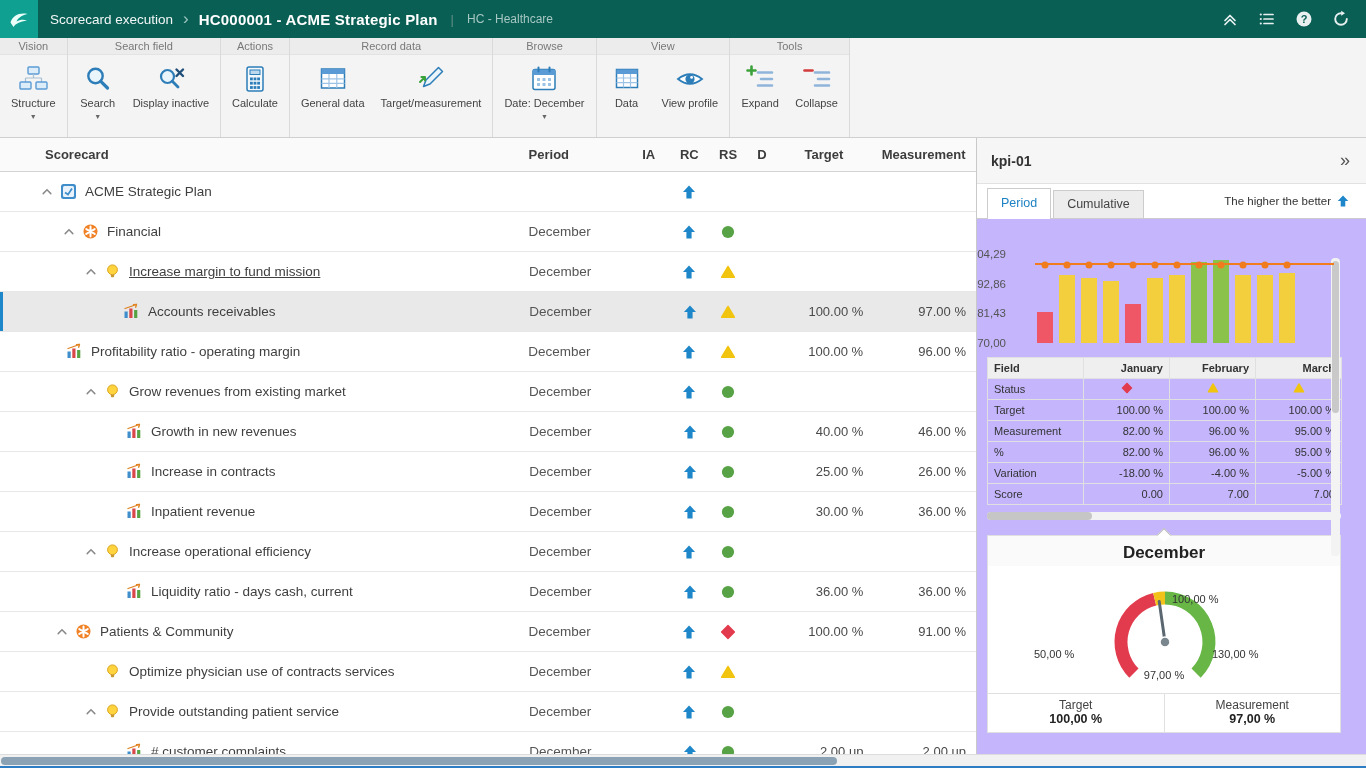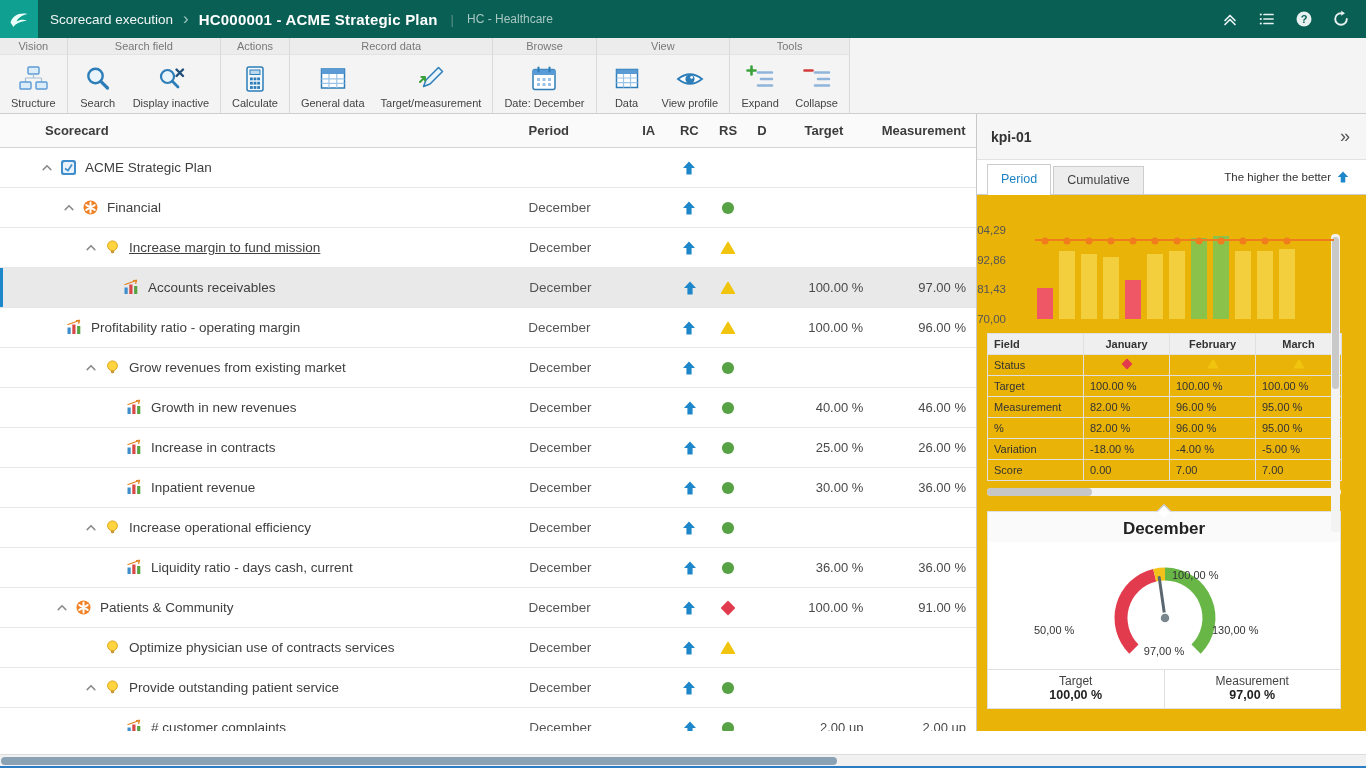--- a/index.html
+++ b/index.html
@@ -13,21 +13,21 @@
   .app-name { font-size:13.5px; margin:0 10px 0 12px; cursor:pointer; color:#f2f7f6; }
   .crumb-sep { color:#9fc8c2; font-size:17px; margin-right:10px; }
   .record-title { font-size:15px; font-weight:bold; letter-spacing:.2px; }
   .pipe { color:#5f8d86; margin:0 13px; font-size:13px; }
   .model-name { color:#a6c7c2; font-size:12px; }
   .topbar-actions { margin-left:auto; display:flex; align-items:center; gap:19px; padding-right:16px; }
   .tb-icon { width:18px; height:18px; cursor:pointer; }
   .tb-icon svg { width:18px; height:18px; display:block; }
 
   
-  .ribbon { height:76px; background:#f4f4f4; border-bottom:1px solid #cfcfcf; display:flex; }
+  .ribbon { height:100px; background:#f4f4f4; border-bottom:1px solid #cfcfcf; display:flex; }
   .ribbon-group { display:flex; flex-direction:column; border-right:1px solid #dadada; }
   .ribbon-group-label { height:17px; line-height:17px; text-align:center; font-size:11px; color:#787878; background:#ececec; border-bottom:1px solid #e3e3e3; padding:0 10px; white-space:nowrap; }
   .ribbon-buttons { flex:1; display:flex; align-items:stretch; padding:4px 3px 2px; }
   .ribbon-button { min-width:54px; padding:4px 7px 2px; display:flex; flex-direction:column; align-items:center; cursor:pointer; border:1px solid transparent; border-radius:2px; }
   .rb-icon { width:30px; height:30px; margin-bottom:3px; }
   .rb-icon svg { width:30px; height:30px; display:block; }
   .rb-label { font-size:11px; color:#444; text-align:center; line-height:13px; white-space:nowrap; }
   .rb-caret { font-size:7px; color:#666; line-height:8px; margin-top:3px; }
 
   
@@ -52,21 +52,21 @@
   .grid-row .col-period { color:#555; }
   .caret { width:15px; display:inline-flex; justify-content:center; margin-right:6px; flex:none; }
   .caret svg { width:10px; height:7px; }
   .type-icon { width:17px; height:17px; display:inline-flex; margin-right:8px; flex:none; }
   .type-icon svg { width:17px; height:17px; }
   .status { width:16px; height:16px; display:inline-block; }
   .status svg { width:16px; height:16px; display:block; }
   .cell-num { font-size:13px; color:#4a4a4a; }
 
   
-  .panel { flex:1; position:relative; background:#eab308; overflow:hidden; }
+  .panel { flex:1; position:relative; background:#c4b5fd; overflow:hidden; }
   .panel-header { height:46px; background:#f6f6f6; border-bottom:1px solid #e2e2e2; display:flex; align-items:center; padding:0 16px 0 14px; font-size:14px; font-weight:bold; color:#333; }
   .panel-collapse { margin-left:auto; font-size:18px; color:#555; font-weight:normal; cursor:pointer; }
   .panel-tabs { height:35px; display:flex; align-items:flex-end; padding-left:10px; border-bottom:1px solid #ccc; background:#fff; }
   .tab { height:28px; line-height:26px; padding:0 13px; font-size:12.5px; border:1px solid #ccc; border-bottom:none; background:#ededed; color:#444; margin-right:2px; cursor:pointer; }
   .tab.active { background:#fff; color:#1d82c4; margin-bottom:-1px; height:31px; line-height:29px; }
   .direction-note { margin-left:auto; margin-right:16px; display:flex; align-items:center; gap:5px; font-size:11.5px; color:#333; align-self:center; }
   .direction-note .status { width:14px; height:14px; }
   .direction-note .status svg { width:14px; height:14px; }
   .panel-body { padding:12px 14px 0 10px; }
 
@@ -79,21 +79,21 @@
   .bar-cell { width:16px; height:100%; position:relative; display:flex; align-items:flex-end; }
   .bar { width:100%; }
   .tline { position:absolute; left:4px; right:4px; height:2px; z-index:2; }
   .dot { position:absolute; left:50%; width:7px; height:7px; border-radius:50%; transform:translate(-50%,50%); z-index:3; }
 
   
   .detail-table { border-collapse:collapse; margin-top:14px; table-layout:fixed; width:354px; }
   .detail-table th, .detail-table td { border:1px solid #e0e0e0; font-size:11px; padding:2px 6px; height:21px; color:#333; overflow:hidden; white-space:nowrap; }
   .detail-table th { background:#efefef; font-weight:bold; }
   .dt-field { width:96px; text-align:left; }
-  .dt-month { width:86px; }
+  .dt-month { width:86px; text-align:right; }
   td.dt-status { text-align:center; }
   .mini { display:inline-block; width:12px; height:12px; }
   .mini svg { width:12px; height:12px; display:block; }
 
   .h-scroll { width:354px; height:8px; background:#f3f3f3; margin-top:7px; border-radius:4px; position:relative; }
   .h-thumb { position:absolute; left:0; top:0; height:8px; width:105px; background:#c6c6c6; border-radius:4px; }
 
   
   .gauge-card { margin-top:15px; border:1px solid #e0e0e0; position:relative; width:354px; background:#fff; }
   .notch { position:absolute; top:-6px; left:50%; width:10px; height:10px; background:#fff; border-left:1px solid #bbb; border-top:1px solid #bbb; transform:translateX(-50%) rotate(45deg); }

